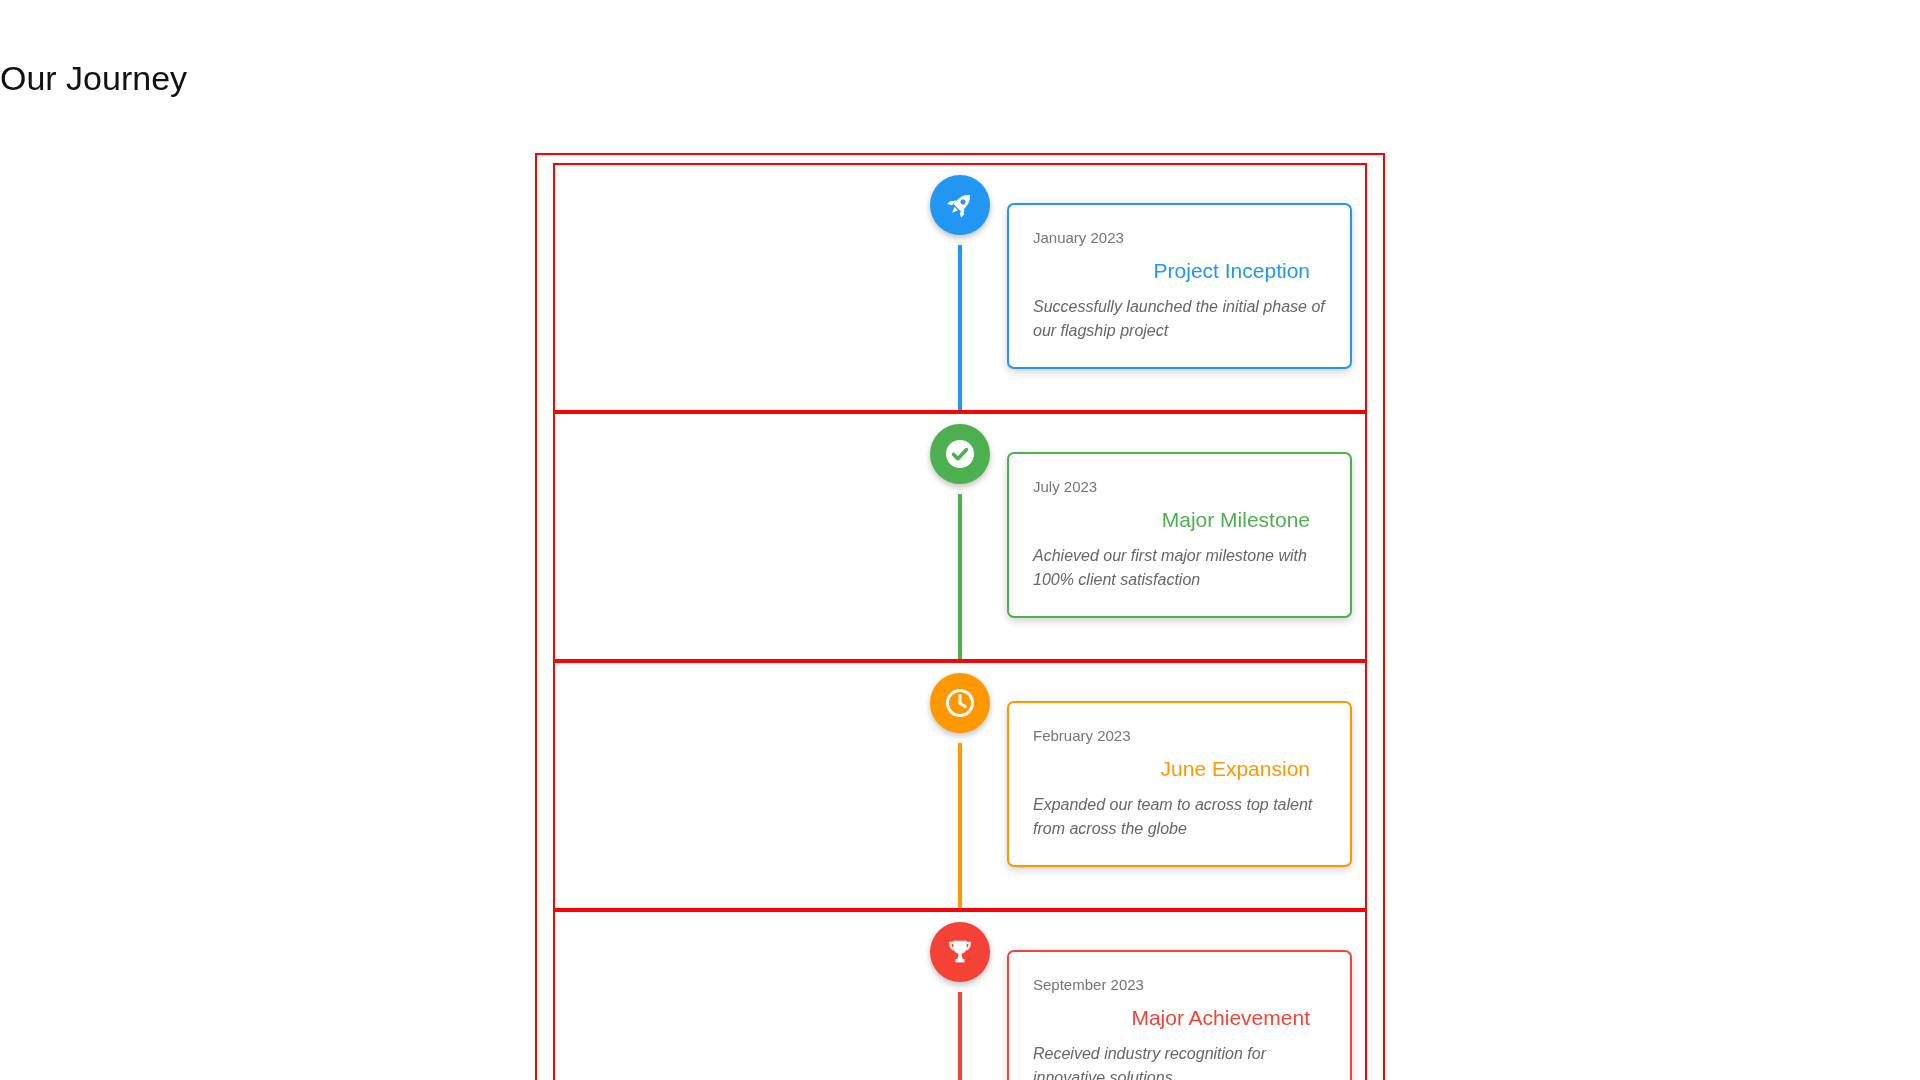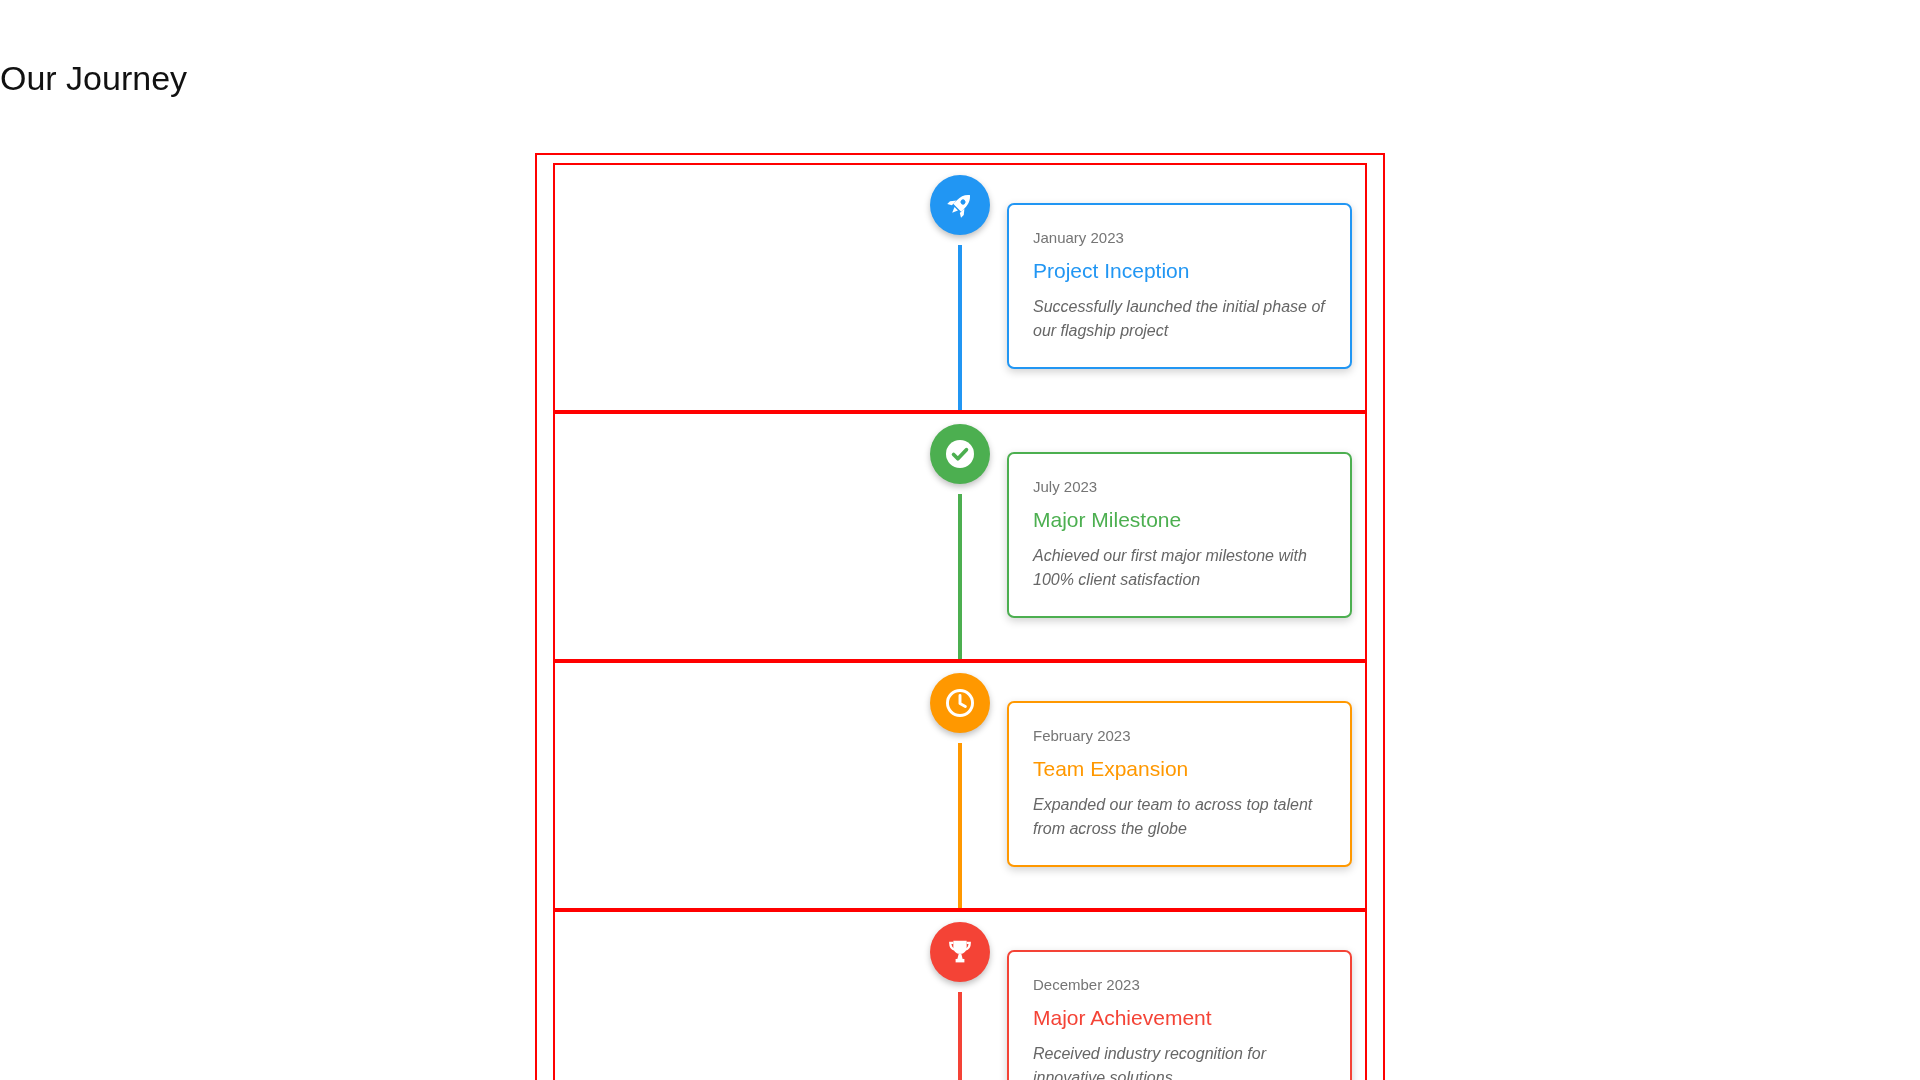--- a/index.html
+++ b/index.html
@@ -73,21 +73,22 @@
     font-size: 15px;
     line-height: 1.25;
     color: #757575;
     margin: 0 0 10px;
   }
   .card-title {
     font-size: 21px;
     line-height: 1.2;
     font-weight: 400;
     color: var(--c);
-    margin: 0 0 12px;
+    margin: 0 16px 12px;
+    text-align: right;
   }
   .card-desc {
     font-size: 16px;
     line-height: 1.5;
     color: #666666;
     margin: 0;
     font-style: italic;
   }
 </style>
 </head>
@@ -136,36 +137,36 @@
 
       <svg viewBox="0 0 24 24" class="active">
         <circle cx="12" cy="12" r="9.4" fill="none" stroke="#ffffff" stroke-width="2.2"></circle>
         <polyline points="12,6.4 12,12.4 16,14.6" fill="none" stroke="#ffffff" stroke-width="2.2" stroke-linecap="round" stroke-linejoin="round"></polyline>
       </svg>
 
     </div>
     <div class="connector"></div>
     <article class="card">
       <div class="card-date">February 2023</div>
-      <h3 class="card-title">Team Expansion</h3>
+      <h3 class="card-title">June Expansion</h3>
       <p class="card-desc">Expanded our team to across top talent from across the globe</p>
     </article>
   </section>
 
   <section class="timeline-item" style="--c: #F44336;">
     <div class="marker">
 
       <svg viewBox="0 0 24 24" class="active">
         <path fill="#ffffff" d="M7 3.5 H17 V8.2 C17 11.4 15 13.4 12 13.4 C9 13.4 7 11.4 7 8.2 Z"></path>
         <path fill="none" stroke="#ffffff" stroke-width="1.7" d="M7 5.2 H4.7 C4.7 7.9 6 9.7 8.1 10.3"></path>
         <path fill="none" stroke="#ffffff" stroke-width="1.7" d="M17 5.2 H19.3 C19.3 7.9 18 9.7 15.9 10.3"></path>
         <path fill="#ffffff" d="M11.1 13.2 L10 17.2 H14 L12.9 13.2 Z"></path>
         <path fill="#ffffff" d="M8.7 17.2 H15.3 V19.8 H8.7 Z"></path>
       </svg>
     </div>
     <div class="connector"></div>
     <article class="card">
-      <div class="card-date">December 2023</div>
+      <div class="card-date">September 2023</div>
       <h3 class="card-title">Major Achievement</h3>
       <p class="card-desc">Received industry recognition for innovative solutions</p>
     </article>
   </section>
 </div>
 
 </body></html>

